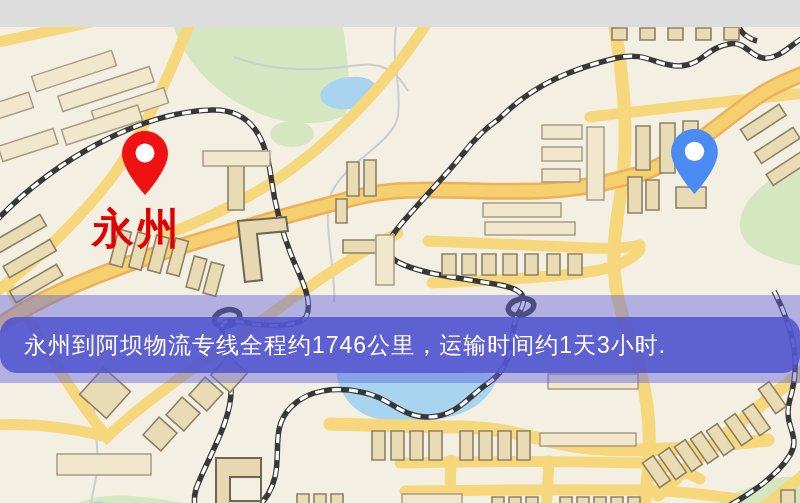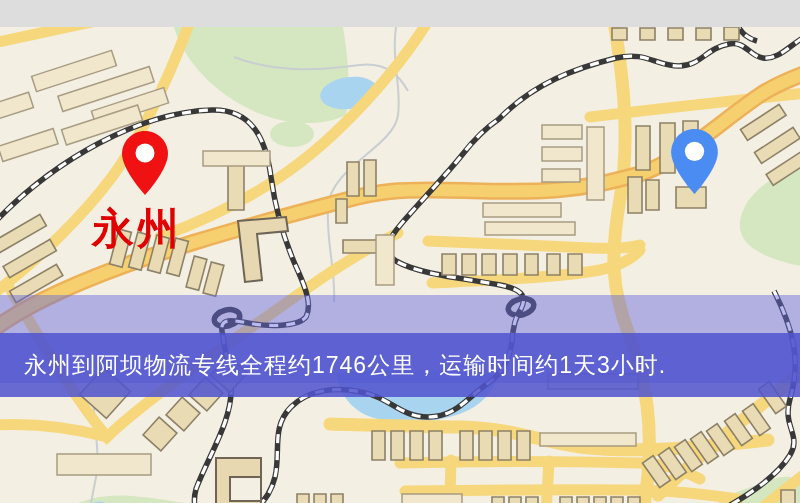--- a/index.html
+++ b/index.html
@@ -19,22 +19,22 @@
   .wline{fill:none;stroke:#c9ced2;stroke-width:2;}
   
   .pin{position:absolute;}
   
   .city-label{position:absolute;font-family:"Liberation Serif","DejaVu Serif",serif;
               font-weight:bold;font-size:42px;line-height:1;letter-spacing:3px;
               white-space:nowrap;}
   
   .banner{position:absolute;left:0;right:0;top:268px;height:88px;
           background:rgba(97,102,221,0.46);}
-  .banner-inner{position:absolute;left:0;right:0;top:38px;height:64px;
-          background:rgba(80,84,206,0.86);display:flex;align-items:center;}
+  .banner-inner{position:absolute;left:0;right:0;top:22px;height:56px;
+          background:rgba(80,84,206,0.86);display:flex;align-items:center;border-radius:17px;}
   .banner-text{color:#ffffff;font-size:23px;letter-spacing:1px;
           padding-left:24px;white-space:nowrap;
           font-family:"Liberation Sans","DejaVu Sans",sans-serif;}
 </style>
 </head>
 <body>
 
 <div class="stage">
 
   <div>

